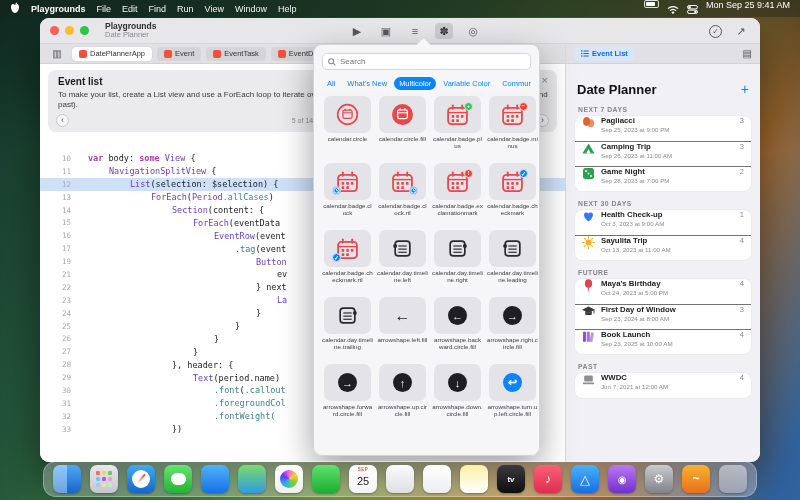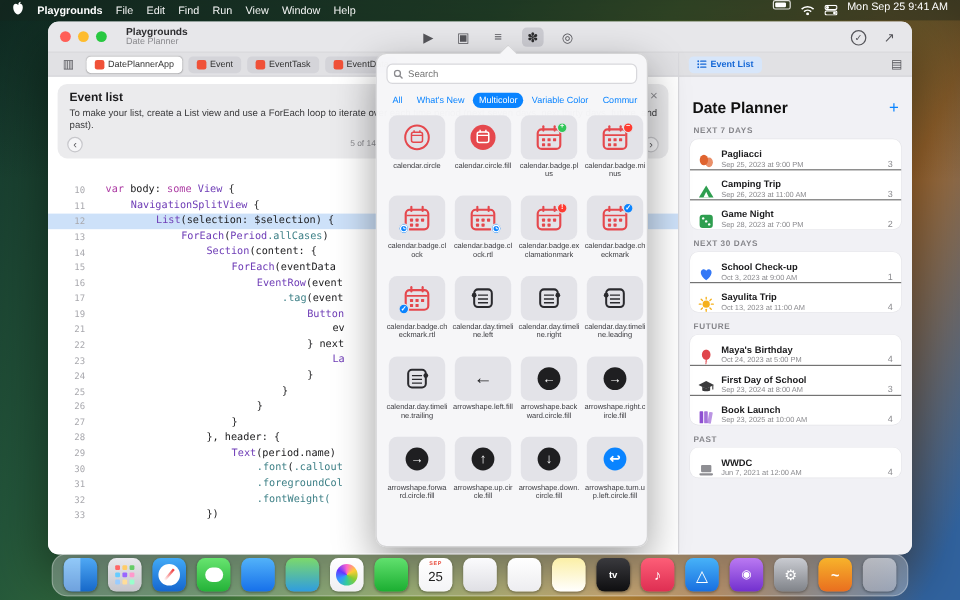--- a/index.html
+++ b/index.html
@@ -43,32 +43,32 @@
 .bn-close{position:absolute;right:9px;top:4px;font-size:11px;color:#8A8A8E;cursor:default}
 .bn-body{font-size:8px;color:#3A3A3C;line-height:10px;margin-top:3px;width:490px}
 .bn-prev,.bn-next{position:absolute;bottom:5px;width:13px;height:13px;border:1px solid #C7C7CB;border-radius:50%;background:#F6F6F8;color:#5A5A5E;font-size:9px;line-height:11px;text-align:center}
 .bn-prev{left:8px}.bn-next{right:8px}
 .bn-page{position:absolute;left:0;right:0;bottom:8px;text-align:center;font-size:7px;color:#8A8A8E}
 .code{position:absolute;left:0;top:88px;width:525px;height:310px;font-family:"DejaVu Sans Mono",monospace;font-size:8.5px}
 .cl{display:flex;height:12.9px;align-items:center}
 .cl.hl{background:#CDE1F9}
 .ln{width:40px;text-align:right;padding-right:9px;color:#A9A9AE;font-size:7.5px;flex:none}
 .ct{white-space:pre}
-.kw{color:#AD3DA4;font-weight:normal}.ty{color:#6E3CB6}.me{color:#3E8087}.pl{color:#1B1B1D}
+.kw{color:#AD3DA4;font-weight:bold}.ty{color:#6E3CB6}.me{color:#3E8087}.pl{color:#1B1B1D}
 
 .strip-right{position:absolute;left:525px;top:26px;width:195px;height:20px;background:#E1E1E4;border-bottom:1px solid #D2D2D6;border-left:1px solid #D9D9DD;display:flex;align-items:center;justify-content:space-between;padding:0 8px}
 .pv-pill{display:inline-flex;align-items:center;gap:3px;background:#D7E6FA;color:#1467D6;font-size:7.5px;font-weight:700;height:14px;padding:0 7px;border-radius:4px}
 .strip-ic{font-size:10px;color:#55555A}
 .content-right{position:absolute;left:525px;top:46px;width:195px;height:398px;background:#F1F1F5;border-left:1px solid #D9D9DD;padding:0 9px;overflow:hidden}
 .pv-header{display:flex;justify-content:space-between;align-items:center;margin:17px 2px 2px}
 .pv-title{font-size:13px;font-weight:800;color:#111}
 .pv-add{color:#0A84FF;font-size:14px;font-weight:500}
 .sec-h{font-size:6.8px;font-weight:700;color:#85858A;letter-spacing:.5px;margin:9px 3px 3px}
 .card{background:#fff;border-radius:7px;box-shadow:0 0 0 .5px rgba(0,0,0,.05)}
-.ev{display:flex;align-items:flex-end;height:25px;padding:0 7px;gap:6px}
+.ev{display:flex;align-items:flex-start;height:25px;padding:0 7px;gap:6px}
 .ev.sep{border-top:1px solid #737373}
 .ev-ic{width:13px;flex:none;display:flex}
 .ev-tx{display:flex;flex-direction:column;flex:1;min-width:0}
 .ev-nm{font-size:7.8px;font-weight:700;color:#1B1B1D;white-space:nowrap;overflow:hidden}
 .ev-dt{font-size:6.2px;color:#8A8A8E;margin-top:1px;white-space:nowrap}
 .ev-ct{font-size:7.5px;color:#8A8A8E}
 
 .popover{position:absolute;left:313px;top:44px;width:227px;height:412px;background:rgba(246,246,248,.98);border:1px solid rgba(0,0,0,.14);border-radius:9px;box-shadow:0 12px 34px rgba(0,0,0,.38);z-index:50;padding:8px}
 .pop-arrow{position:absolute;top:-6px;left:104px;width:11px;height:11px;background:#F6F6F8;border-left:1px solid rgba(0,0,0,.14);border-top:1px solid rgba(0,0,0,.14);transform:rotate(45deg);border-radius:2px 0 0 0}
 .srch{display:flex;align-items:center;gap:4px;height:17px;background:#fff;border:1px solid #D8D8DC;border-radius:5px;padding:0 5px}
@@ -353,21 +353,21 @@
           </div>
           <div class="sec-h">NEXT 30 DAYS</div>
           <div class="card">
             <div class="ev">
       <span class="ev-ic">
                 <svg width="13" height="13" viewBox="0 0 13 13">
                   <path d="M6.5 11.6 C1 7.6 1.2 3.4 3.6 2.6 C5 2.1 6.1 3 6.5 3.8 C6.9 3 8 2.1 9.4 2.6 C11.8 3.4 12 7.6 6.5 11.6 Z" fill="#3478F6"></path>
                 </svg>
               </span>
       <span class="ev-tx">
-                <span class="ev-nm">School Check-up</span>
+                <span class="ev-nm">Health Check-up</span>
                 <span class="ev-dt">Oct 3, 2023 at 9:00 AM</span>
               </span>
       <span class="ev-ct">1</span>
     </div>
             <div class="ev sep">
       <span class="ev-ic">
                 <svg width="13" height="13" viewBox="0 0 13 13">
                   <circle cx="6.5" cy="6.5" r="3" fill="#F5B01B"></circle>
                   <g stroke="#F5B01B" stroke-width="1.1" stroke-linecap="round">
                     <line x1="6.5" y1="0.6" x2="6.5" y2="2.2"></line>
@@ -406,21 +406,21 @@
     </div>
             <div class="ev sep">
       <span class="ev-ic">
                 <svg width="13" height="13" viewBox="0 0 13 13">
                   <polygon points="6.5,1.6 13,4.8 6.5,8 0,4.8" fill="#3A3A3C"></polygon>
                   <path d="M3.2 6.2 V9.2 C3.2 10.4 9.8 10.4 9.8 9.2 V6.2 L6.5 7.8 Z" fill="#3A3A3C"></path>
                   <line x1="12" y1="5" x2="12" y2="8.6" stroke="#3A3A3C" stroke-width="0.9"></line>
                 </svg>
               </span>
       <span class="ev-tx">
-                <span class="ev-nm">First Day of School</span>
+                <span class="ev-nm">First Day of Window</span>
                 <span class="ev-dt">Sep 23, 2024 at 8:00 AM</span>
               </span>
       <span class="ev-ct">3</span>
     </div>
             <div class="ev sep">
       <span class="ev-ic">
                 <svg width="13" height="13" viewBox="0 0 13 13">
                   <rect x="1" y="1.8" width="3" height="10" rx="0.6" fill="#8E4FD1"></rect>
                   <rect x="4.8" y="1.8" width="3" height="10" rx="0.6" fill="#8E4FD1" opacity=".8"></rect>
                   <rect x="8.2" y="2.4" width="3" height="9.6" rx="0.6" fill="#8E4FD1" opacity=".6" transform="rotate(10 9.7 7.2)"></rect>

